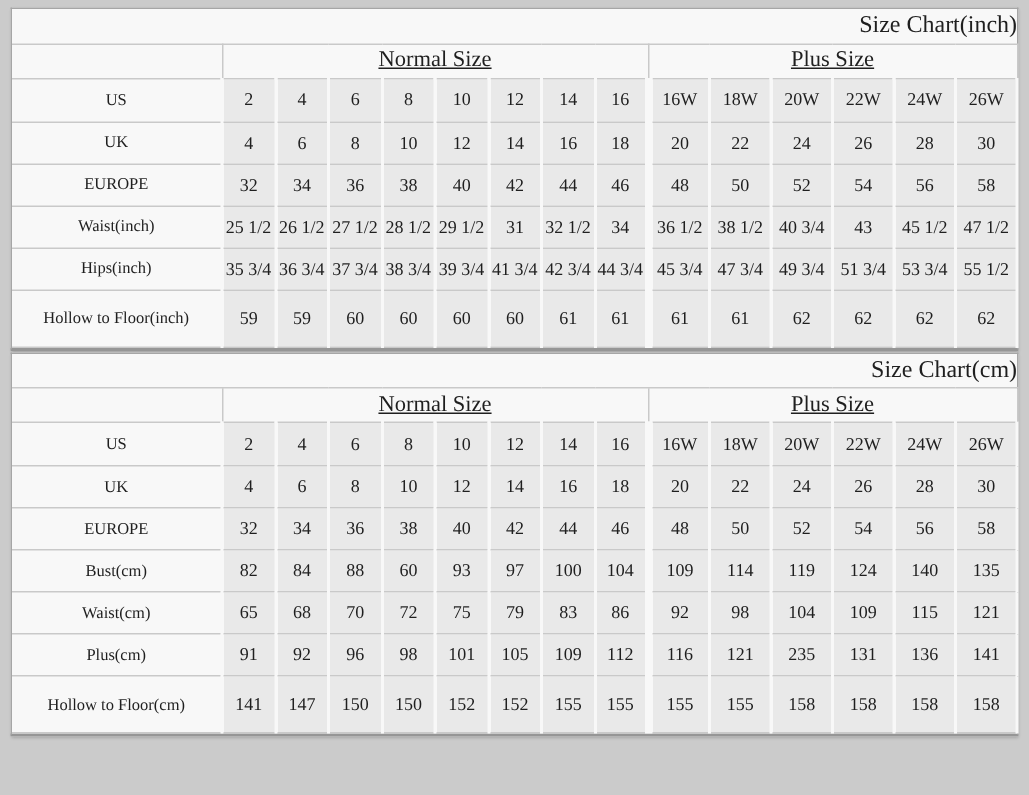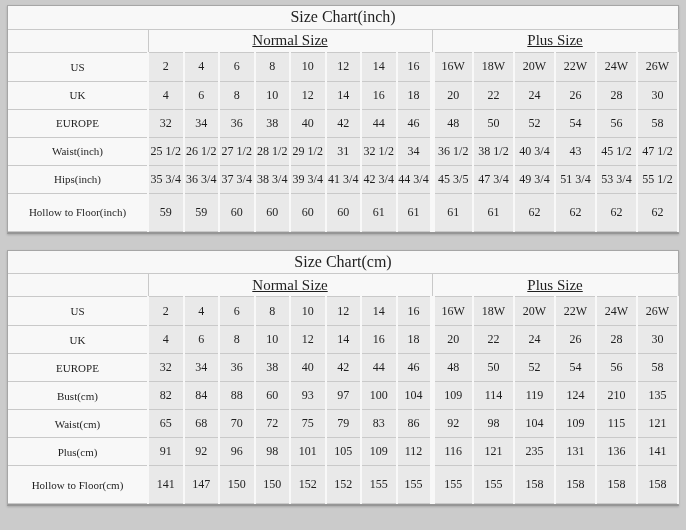--- a/index.html
+++ b/index.html
@@ -20,21 +20,21 @@
     color:var(--ink);
     padding:5px 7px;
   }
   .chart{
     width:672px;
     background:var(--table-bg);
     border:1px solid var(--frame);
     border-bottom:2px solid var(--frame-dark);
     box-shadow:0 1px 2px rgba(0,0,0,0.18);
   }
-  .chart + .chart{margin-top:16px;}
+  .chart + .chart{margin-top:1px;}
   table{
     border-collapse:collapse;
     table-layout:fixed;
     width:100%;
   }
   col.col-label{width:140px;}
   col.col-normal{width:35.5px;}
   col.col-plus{width:41px;}
   th,td{
     font-weight:normal;
@@ -42,20 +42,21 @@
     vertical-align:middle;
     white-space:nowrap;
     padding:0;
     overflow:hidden;
   }
   thead tr{height:23px;}
   th.title{
     font-size:16px;
     background:var(--table-bg);
     border-bottom:1px solid var(--grid);
+    text-align:right;
   }
   th.corner{
     background:var(--table-bg);
     border-bottom:1px solid var(--grid);
     border-right:1px solid var(--grid);
   }
   th.group{
     font-size:15px;
     background:var(--table-bg);
     border:1px solid var(--grid);
@@ -185,21 +186,21 @@
         <tr>
           <th class="label">Hips(inch)</th>
           <td class="cell">35 3/4</td>
           <td class="cell">36 3/4</td>
           <td class="cell">37 3/4</td>
           <td class="cell">38 3/4</td>
           <td class="cell">39 3/4</td>
           <td class="cell">41 3/4</td>
           <td class="cell">42 3/4</td>
           <td class="cell">44 3/4</td>
-          <td class="cell group-start">45 3/5</td>
+          <td class="cell group-start">45 3/4</td>
           <td class="cell">47 3/4</td>
           <td class="cell">49 3/4</td>
           <td class="cell">51 3/4</td>
           <td class="cell">53 3/4</td>
           <td class="cell">55 1/2</td>
         </tr>
         <tr class="row-last">
           <th class="label">Hollow to Floor(inch)</th>
           <td class="cell">59</td>
           <td class="cell">59</td>
@@ -308,21 +309,21 @@
           <td class="cell">88</td>
           <td class="cell">60</td>
           <td class="cell">93</td>
           <td class="cell">97</td>
           <td class="cell">100</td>
           <td class="cell">104</td>
           <td class="cell group-start">109</td>
           <td class="cell">114</td>
           <td class="cell">119</td>
           <td class="cell">124</td>
-          <td class="cell">210</td>
+          <td class="cell">140</td>
           <td class="cell">135</td>
         </tr>
         <tr>
           <th class="label">Waist(cm)</th>
           <td class="cell">65</td>
           <td class="cell">68</td>
           <td class="cell">70</td>
           <td class="cell">72</td>
           <td class="cell">75</td>
           <td class="cell">79</td>

